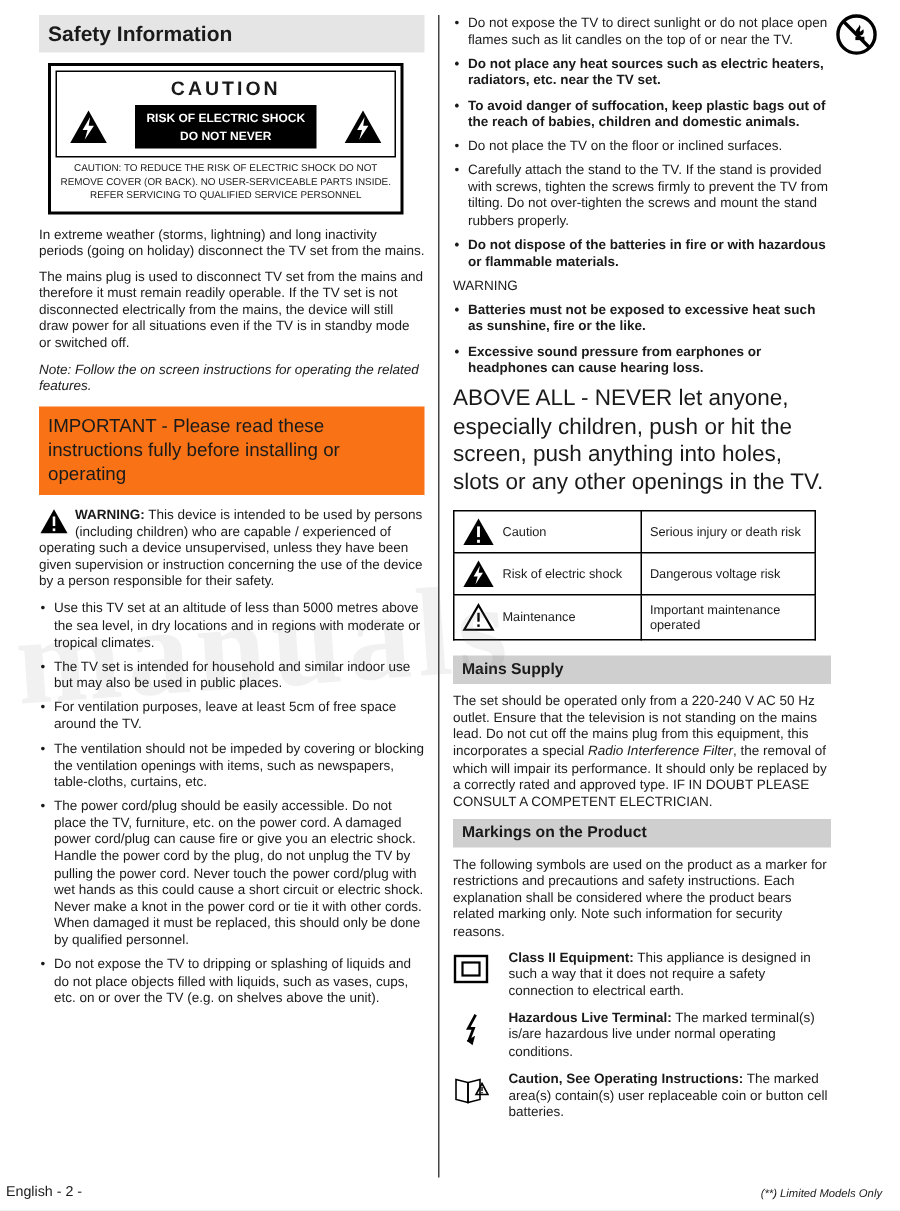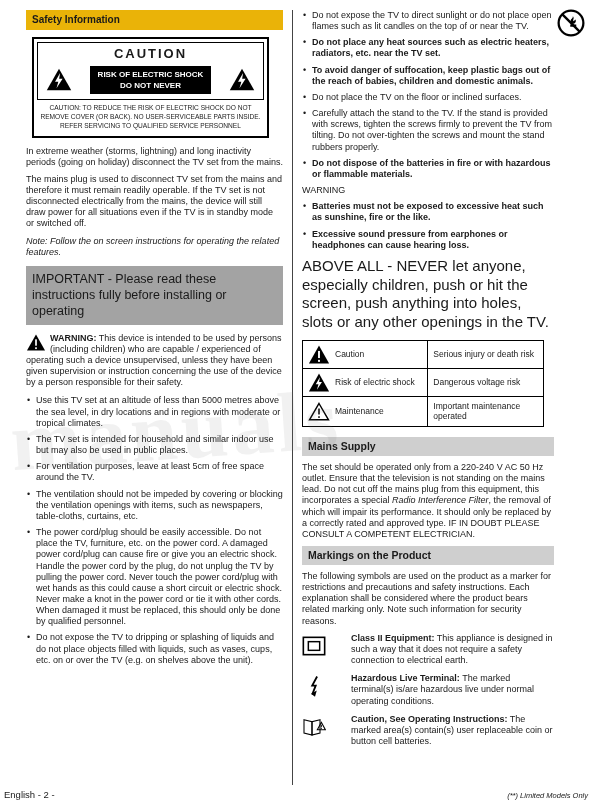--- a/index.html
+++ b/index.html
@@ -15,55 +15,55 @@
     position:absolute; left:10px; top:370px; width:580px;
     font-size:84px; font-weight:bold; color:rgba(120,120,120,0.10);
     transform:rotate(-4deg); letter-spacing:4px; pointer-events:none;
     font-family:"Liberation Serif",serif;
   }
   .no-flames { position:absolute; top:8px; right:14px; width:30px; height:30px; }
   .columns { display:flex; height:100%; }
   .col-left { width:266px; padding-right:9px; }
   .col-right { flex:1; border-left:1px solid #444; padding-left:9px; padding-right:34px; }
   .h-title {
-    background:#eab308; font-size:10px; font-weight:bold;
+    background:#e5e5e5; font-size:14px; font-weight:bold;
     padding:4px 6px; margin-bottom:7px;
   }
   
   .caution-box { border:2px solid #000; margin:0 14px 8px 6px; padding:3px; }
   .cb-top { border:1px solid #000; padding:3px 4px 5px; }
   .cb-title { text-align:center; font-weight:bold; font-size:13px; letter-spacing:2px; margin-bottom:3px; }
   .cb-row { display:flex; align-items:center; justify-content:space-between; padding:0 4px; }
   .cb-black { background:#000; color:#fff; font-weight:bold; font-size:8px; text-align:center; padding:3px 8px; line-height:1.4; }
   .tri { width:26px; height:23px; display:block; }
   .cb-fine { font-size:6.6px; text-align:center; padding:4px 2px 2px; line-height:1.35; }
   p.para { margin:0 0 6px; }
   .note { font-style:italic; margin:0 0 8px; }
   .h-important {
-    background:#a3a3a3; font-size:12.5px; line-height:1.3;
+    background:#f97316; font-size:12.5px; line-height:1.3;
     padding:5px 6px; margin:2px 0 8px;
   }
   .warn-block { margin-bottom:7px; }
   .warn-block .wicon { float:left; width:20px; height:17px; margin:1px 4px 0 0; }
   .bullet { position:relative; padding-left:10px; margin:0 0 5px; }
   .bullet::before { content:"\2022"; position:absolute; left:1px; top:0; }
   .bold { font-weight:bold; }
   .warning-word { margin:4px 0 5px; }
   .above-all { font-size:15px; line-height:1.25; margin:6px 0 8px; }
   
   table.risk-table { border-collapse:collapse; width:96%; margin:2px 0 10px; }
   table.risk-table td { border:1px solid #000; padding:4px 5px; font-size:8.5px; vertical-align:middle; }
   td.cell-label { width:52%; }
   .cell-flex { display:flex; align-items:center; gap:5px; }
   .cell-flex .tico { width:22px; height:19px; flex:0 0 auto; }
   .h-section {
     background:#cfcfcf; font-size:10.5px; font-weight:bold;
     padding:3px 6px; margin:2px 0 6px;
   }
-  .marking { display:flex; gap:23px; margin:4px 0 7px; align-items:flex-start; }
+  .marking { display:flex; gap:11px; margin:4px 0 7px; align-items:flex-start; }
   .m-icon { flex:0 0 26px; width:26px; padding-top:2px; }
   .m-icon svg { width:24px; height:22px; display:block; }
   .m-icon.narrow svg { width:14px; height:24px; margin:0 auto; }
   .footer-center {
     position:absolute; bottom:6px; left:4px; width:100%;
     text-align:left; font-size:9.5px;
   }
   .footer-right {
     position:absolute; bottom:7px; right:12px;
     font-size:7.5px; font-style:italic;

